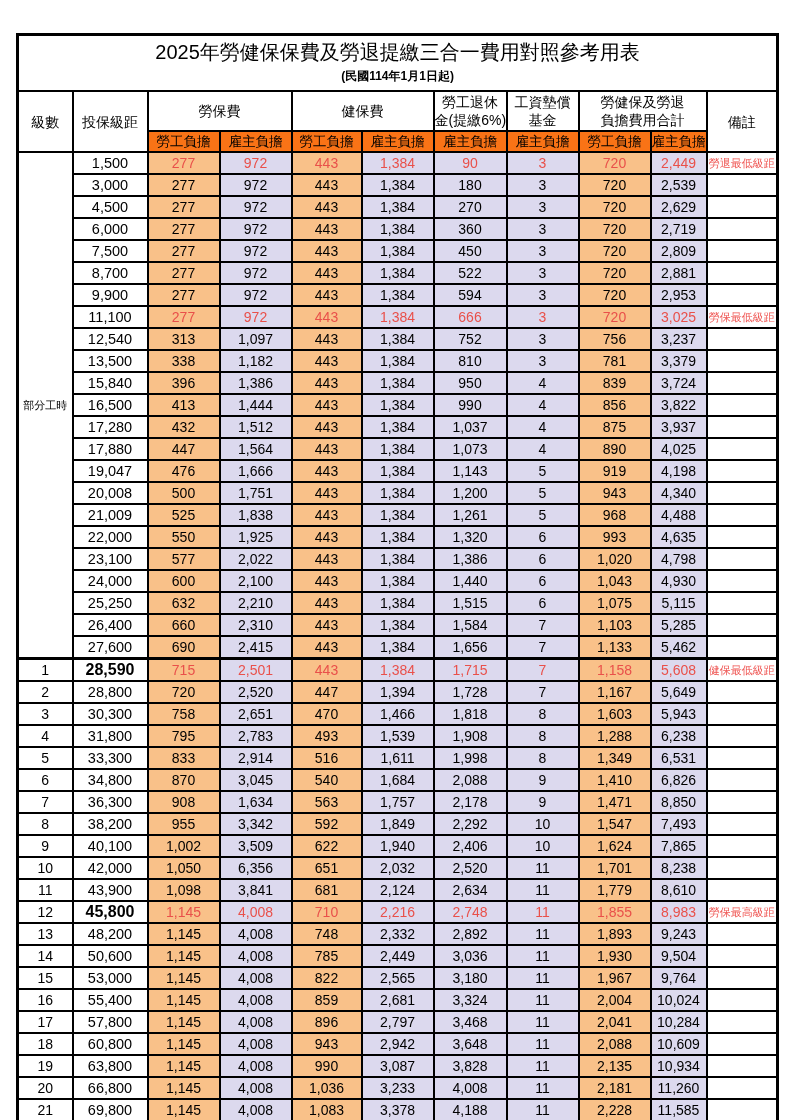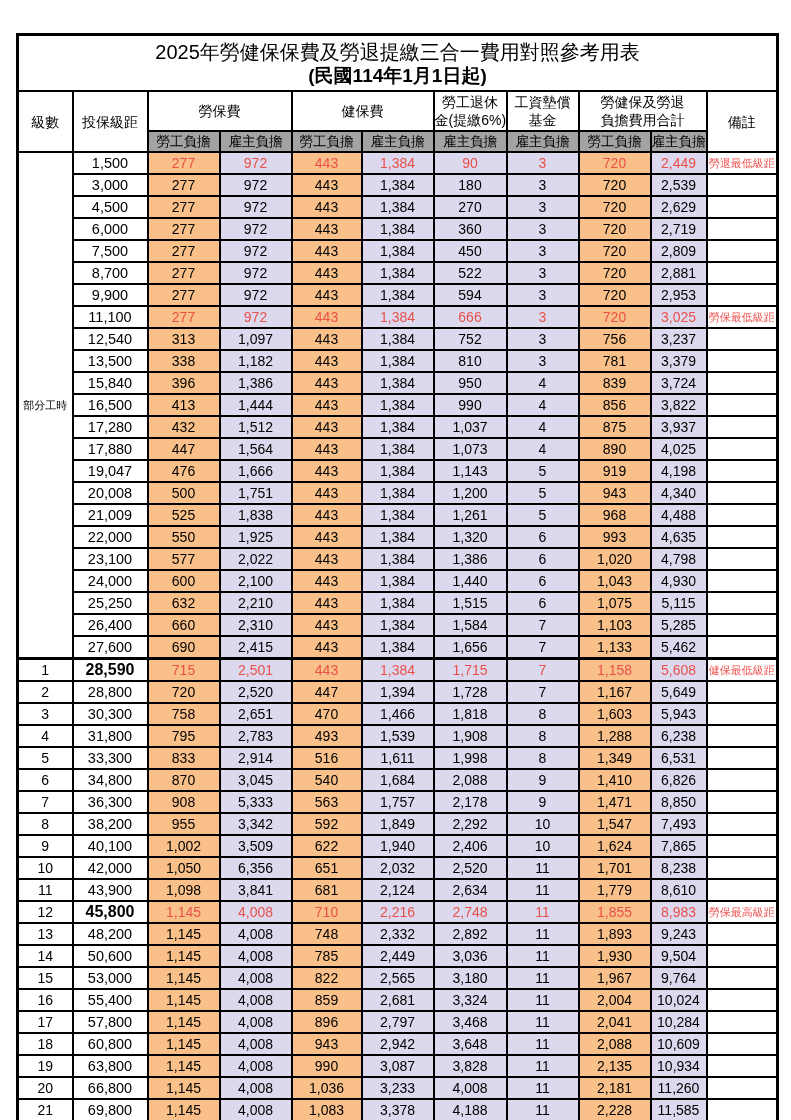--- a/index.html
+++ b/index.html
@@ -1,23 +1,23 @@
 <!DOCTYPE html>
 <html><head>
 <meta charset="utf-8">
 <style>
   html,body{margin:0;padding:0;background:#fff;width:791px;}
   body{font-family:"Liberation Sans","DejaVu Sans",sans-serif;color:#000;}
   table{border-collapse:collapse;table-layout:fixed;width:760px;margin:33px 0 0 16px;border:3px solid #000;}
   th,td{border:2px solid #000;text-align:center;vertical-align:middle;overflow:hidden;white-space:nowrap;padding:0;}
   .title-cell{height:54px;background:#fff;}
   .title-line{font-size:20px;font-weight:normal;line-height:26px;}
-  .subtitle-line{font-size:19px;font-weight:bold;line-height:22px;}
+  .subtitle-line{font-size:12px;font-weight:bold;line-height:22px;}
   .hrow1 th{height:38px;font-size:14px;font-weight:normal;line-height:18px;background:#fff;}
-  .hrow2 th{height:19px;font-size:13.5px;font-weight:normal;background:#a3a3a3;}
+  .hrow2 th{height:19px;font-size:13.5px;font-weight:normal;background:#f97316;}
   tbody td{height:20px;font-size:14px;}
   .o{background:#f9c189;}
   .l{background:#dcd9ee;}
   .level-cell,.bracket-cell,.remark-cell{background:#fff;}
   .bracket-cell{font-size:14.5px;}
   .bold-bracket{font-weight:bold;font-size:16px;margin-left:28px;}
   .red{color:#e9504a;}
   .remark-cell{font-size:11px;color:#ef5350;margin-top:44px;}
   .section-start td{border-top:3px solid #000;}
   .merged-section{font-size:11px;}
@@ -429,21 +429,21 @@
         <td class="l">2,088</td>
         <td class="l">9</td>
         <td class="o">1,410</td>
         <td class="l">6,826</td>
         <td class="remark-cell"></td>
       </tr>
       <tr>
         <td class="level-cell">7</td>
         <td class="bracket-cell">36,300</td>
         <td class="o">908</td>
-        <td class="l">5,333</td>
+        <td class="l">1,634</td>
         <td class="o">563</td>
         <td class="l">1,757</td>
         <td class="l">2,178</td>
         <td class="l">9</td>
         <td class="o">1,471</td>
         <td class="l">8,850</td>
         <td class="remark-cell"></td>
       </tr>
       <tr>
         <td class="level-cell">8</td>

